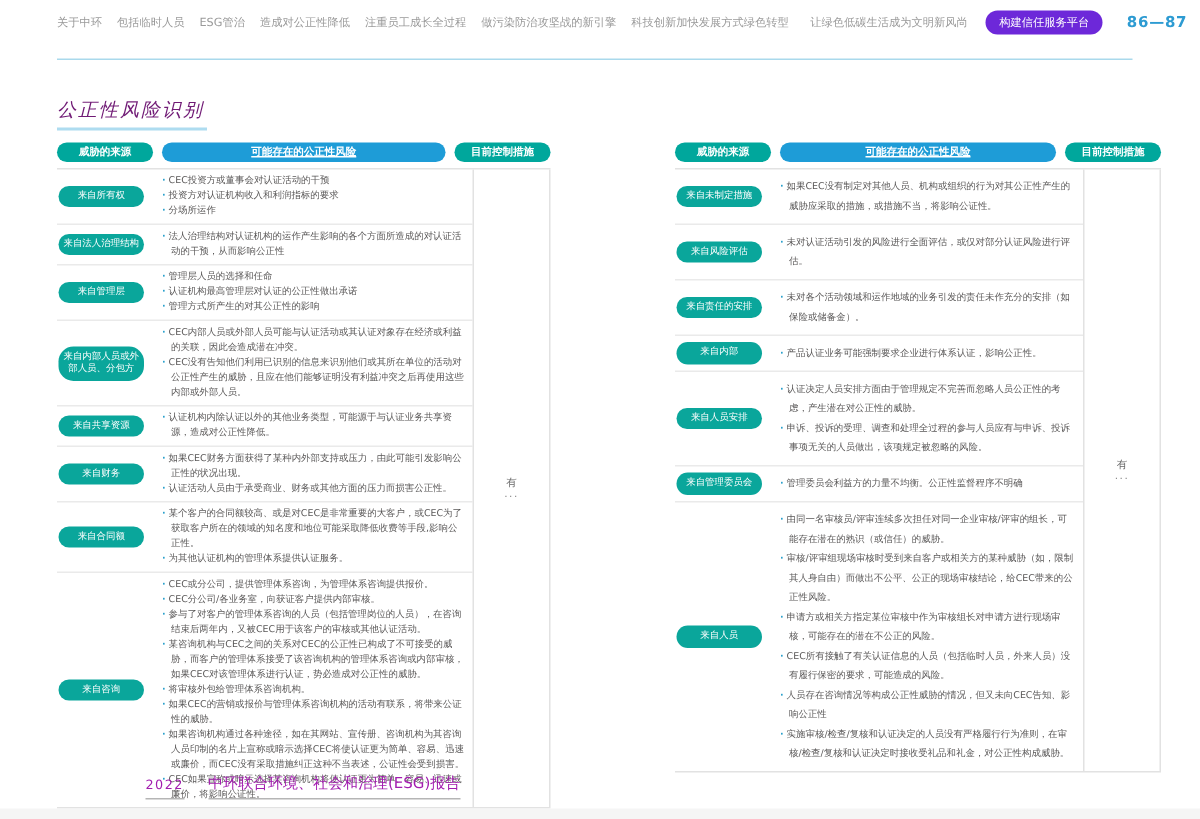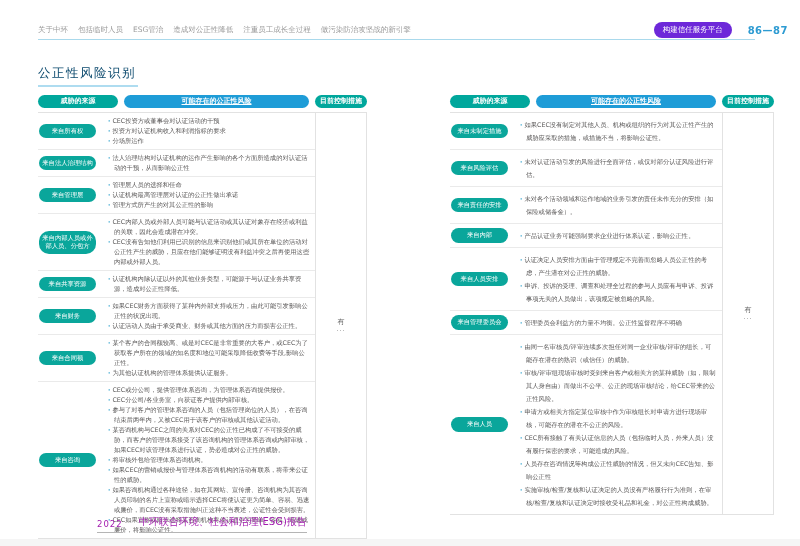--- a/index.html
+++ b/index.html
@@ -6,21 +6,21 @@
   html,body { width: 800px; height: 546px; }
   body {
     font-family: "DejaVu Sans", sans-serif;
     background: #ffffff;
     position: relative;
     overflow: hidden;
     color: #555;
   }
   
   .nav {
-    position: absolute; top: 22px; left: 38px; right: 12px;
+    position: absolute; top: 7px; left: 38px; right: 12px;
     display: flex; align-items: center;
     font-size: 7.5px; color: #9a9a9a; white-space: nowrap;
   }
   .nav-item { margin-right: 10px; }
   .nav-spacer { flex: 1; }
   .nav-right .nav-item { margin-right: 12px; }
   .nav-active-pill {
     background: #6d28d9; color: #fff;
     border-radius: 9px; padding: 3px 9px;
     font-size: 7.5px; margin-right: 16px;
@@ -28,38 +28,38 @@
   .page-number {
     color: #2d9bd2; font-weight: bold; font-size: 10px; letter-spacing: 0.5px;
   }
   .nav-underline {
     position: absolute; top: 39px; left: 38px; width: 717px; height: 1px;
     background: #a9d9ec;
   }
   
   .page-title {
     position: absolute; top: 65px; left: 38px;
-    font-size: 12.5px; font-weight: 500; color: #0c4a6e; letter-spacing: 1.5px;
+    font-size: 12.5px; font-weight: 500; color: #701a75; letter-spacing: 1.5px; font-style: italic;
   }
   .title-underline {
     position: absolute; top: 85px; left: 38px; width: 100px; height: 2px;
     background: #aedcf0;
   }
   
   .threat-table { position: absolute; top: 95px; }
   .table-left  { left: 38px;  width: 329px; }
   .table-right { left: 450px; width: 324px; }
   .thead { display: flex; margin-bottom: 4px; }
   .hpill {
     height: 13px; line-height: 13px; border-radius: 7px;
     color: #fff; font-size: 7px; font-weight: bold; text-align: center;
   }
-  .hp-source  { width: 80px; background: #00a79c; }
+  .hp-source  { width: 64px; background: #00a79c; }
   .hp-risk    { flex: 1; margin: 0 6px; background: #1e9cd7; text-decoration: underline; }
-  .hp-control { width: 52px; background: #00a79c; }
+  .hp-control { width: 64px; background: #00a79c; }
   .tbody {
     display: flex;
     border-top: 1px solid #e2e2e2; border-bottom: 1px solid #e2e2e2;
   }
   .rows { flex: 1; min-width: 0; }
   .row { display: flex; border-bottom: 1px solid #eaeaea; }
   .row:last-child { border-bottom: none; }
   .cell-pill {
     width: 62px; flex: none;
     display: flex; align-items: center; justify-content: flex-start;
@@ -109,20 +109,24 @@
 <body>
 
 <div class="nav">
   <span class="nav-item">关于中环</span>
   <span class="nav-item">包括临时人员</span>
   <span class="nav-item">ESG管治</span>
   <span class="nav-item">造成对公正性降低</span>
   <span class="nav-item">注重员工成长全过程</span>
   <span class="nav-item">做污染防治攻坚战的新引擎</span>
   <span class="nav-spacer"></span>
+  <span class="nav-right">
+    <span class="nav-item">科技创新加快发展方式绿色转型</span>
+    <span class="nav-item">让绿色低碳生活成为文明新风尚</span>
+  </span>
   <span class="nav-active-pill">构建信任服务平台</span>
   <span class="page-number">86—87</span>
 </div>
 <div class="nav-underline"></div>
 
 <div class="page-title">公正性风险识别</div>
 <div class="title-underline"></div>
 
 <div class="threat-table table-left">
   <div class="thead">

